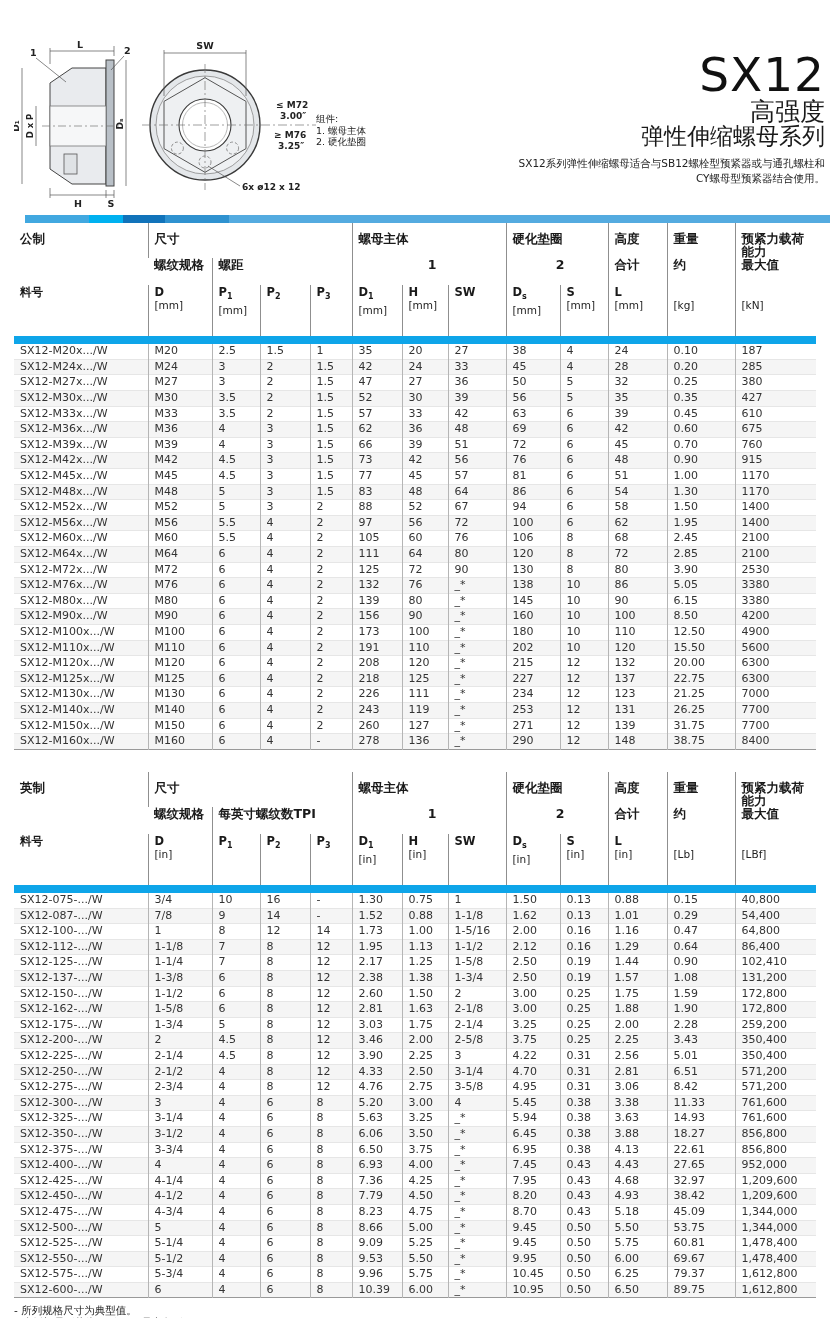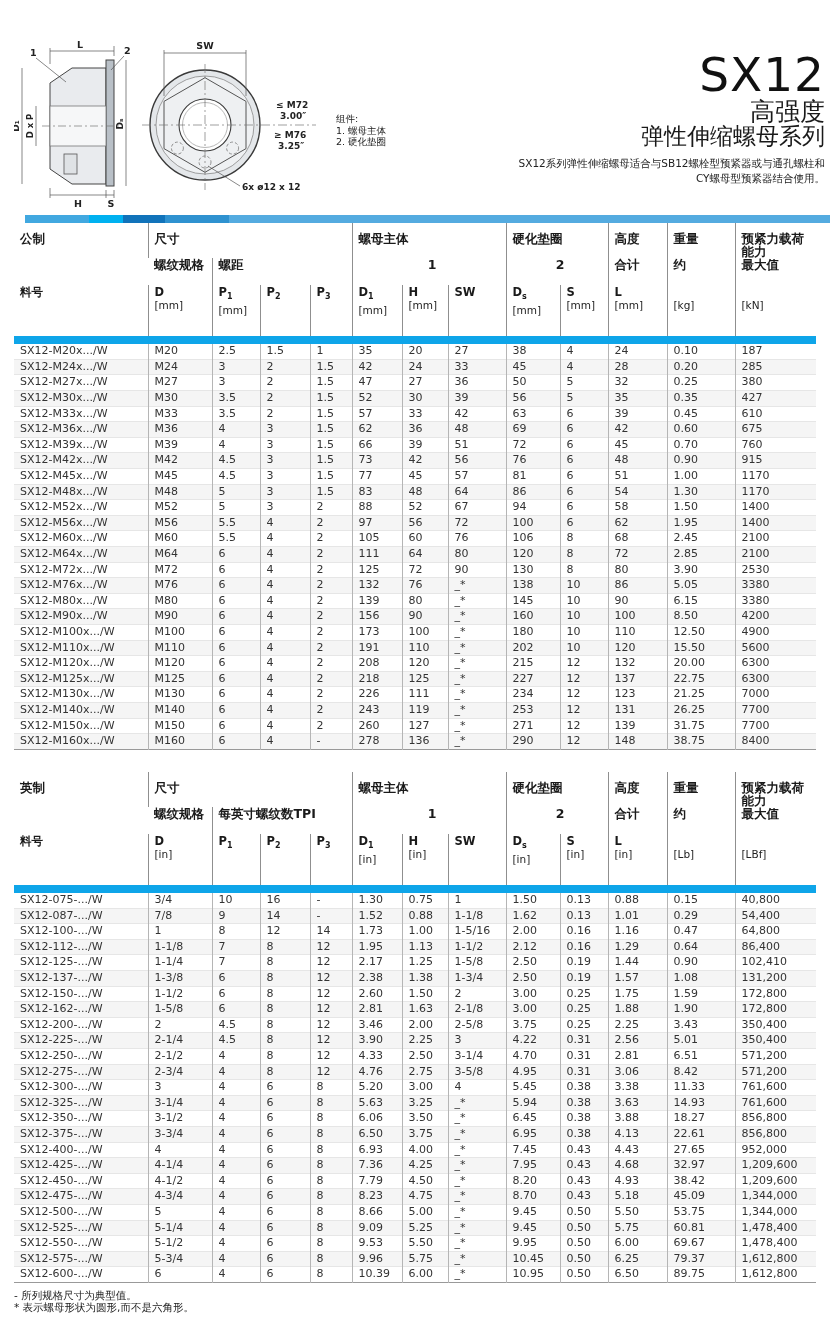--- a/index.html
+++ b/index.html
@@ -4,21 +4,21 @@
 <style>
   html,body{margin:0;padding:0;}
   body{
     width:830px;height:1318px;background:#fff;overflow:hidden;position:relative;
     font-family:"DejaVu Sans","Liberation Sans",sans-serif;color:#1a1a1a;
     -webkit-font-smoothing:antialiased;
   }
   
   .top{position:relative;height:215px;}
   .diagram{position:absolute;left:14px;top:38px;}
-  .legend{position:absolute;left:336px;top:113px;font-size:9.5px;line-height:11.5px;color:#222;}
+  .legend{position:absolute;left:316px;top:113px;font-size:9.5px;line-height:11.5px;color:#222;}
   .titleblock{position:absolute;top:50px;right:5px;text-align:right;}
   .model{font-size:47px;line-height:50px;font-weight:400;letter-spacing:1px;color:#111;}
   .sub1{font-size:25px;line-height:22px;margin-top:1px;}
   .sub2{font-size:23px;line-height:26px;}
   .desc{font-size:10.5px;line-height:15px;margin-top:7px;color:#222;}
   
   .brandbar{display:flex;height:8px;width:830px;}
   .brandbar span{display:block;height:8px;flex:0 0 auto;}
   
   table{border-collapse:collapse;table-layout:fixed;margin-left:14px;width:802px;}
@@ -827,20 +827,35 @@
         <td>2.81</td>
         <td>1.63</td>
         <td>2-1/8</td>
         <td>3.00</td>
         <td>0.25</td>
         <td>1.88</td>
         <td>1.90</td>
         <td>172,800</td>
       </tr>
       <tr>
+        <td>SX12-175-.../W</td>
+        <td>1-3/4</td>
+        <td>5</td>
+        <td>8</td>
+        <td>12</td>
+        <td>3.03</td>
+        <td>1.75</td>
+        <td>2-1/4</td>
+        <td>3.25</td>
+        <td>0.25</td>
+        <td>2.00</td>
+        <td>2.28</td>
+        <td>259,200</td>
+      </tr>
+      <tr>
         <td>SX12-200-.../W</td>
         <td>2</td>
         <td>4.5</td>
         <td>8</td>
         <td>12</td>
         <td>3.46</td>
         <td>2.00</td>
         <td>2-5/8</td>
         <td>3.75</td>
         <td>0.25</td>

